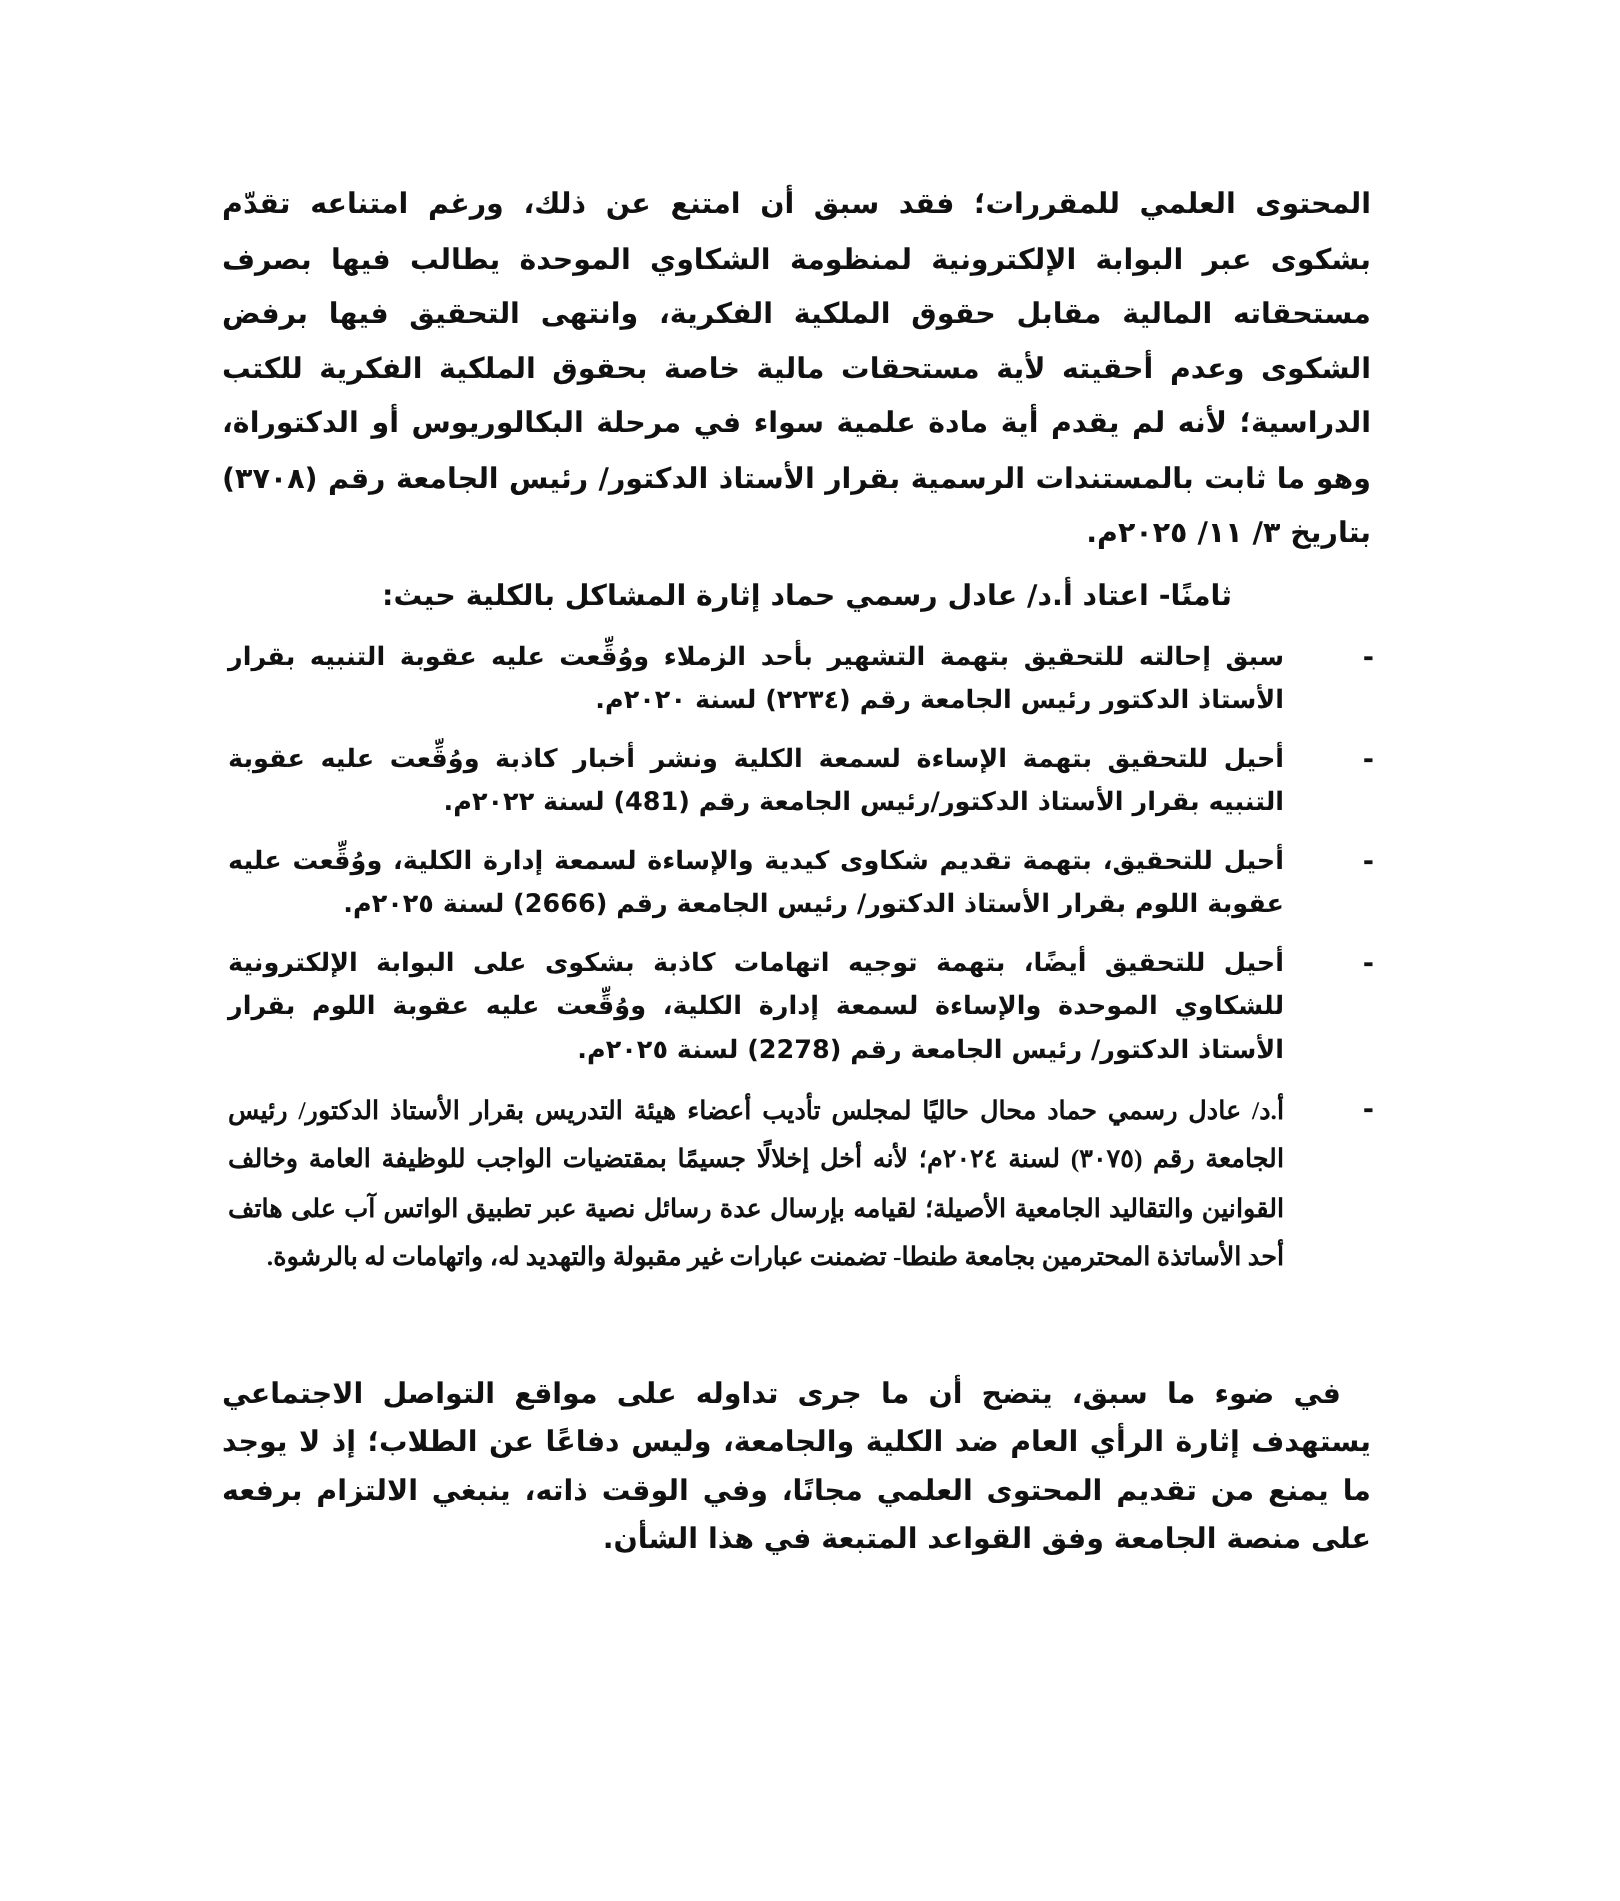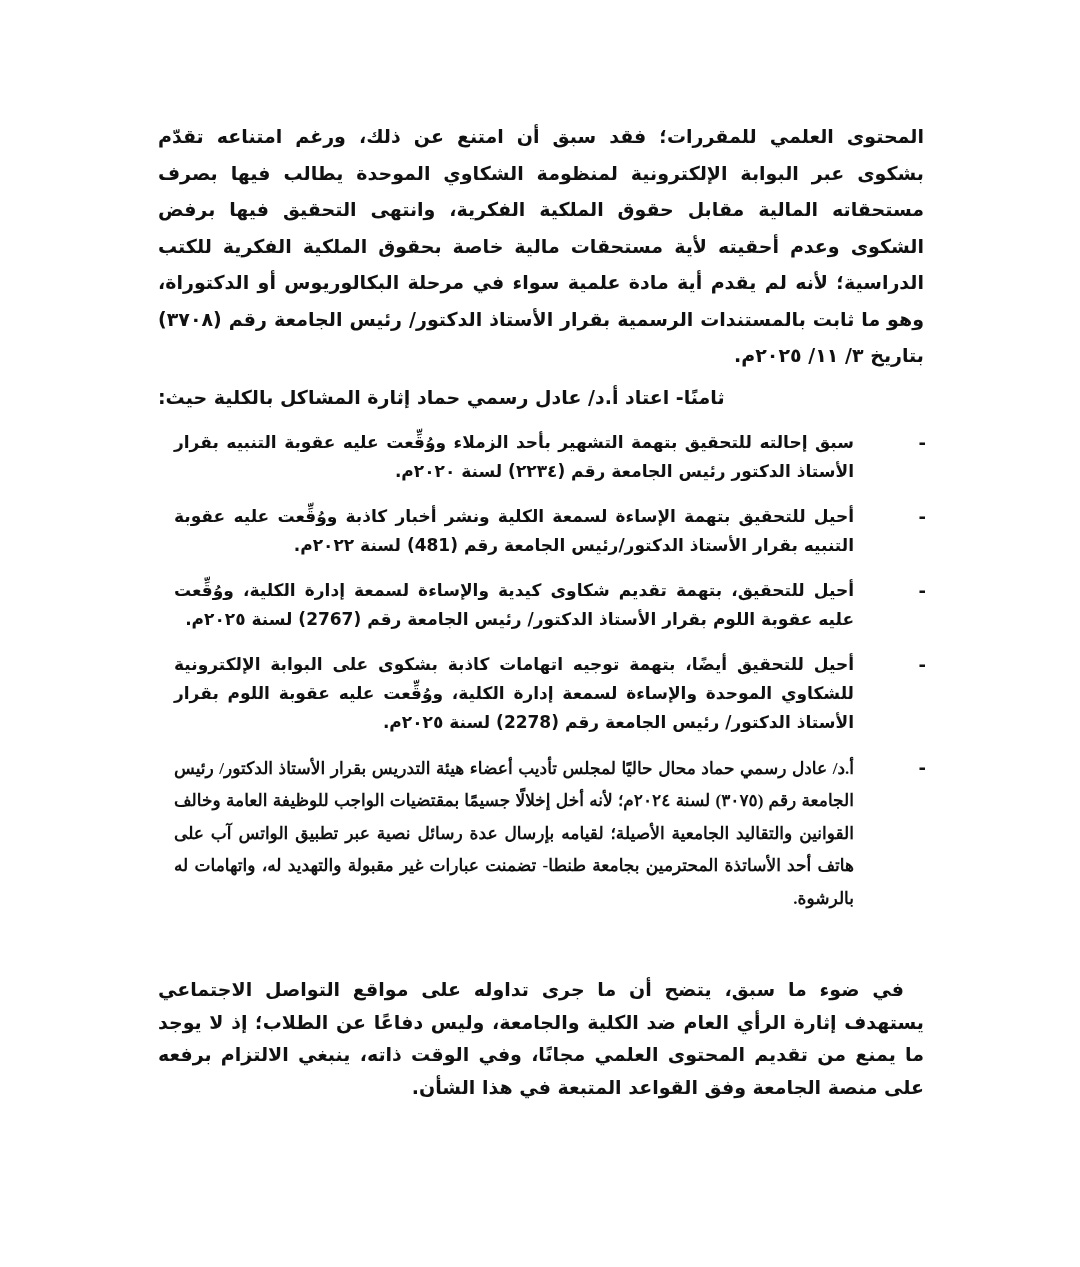--- a/index.html
+++ b/index.html
@@ -10,39 +10,39 @@
     body {
       width: 1080px;
       height: 1267px;
       position: relative;
       overflow: hidden;
       font-family: "DejaVu Sans", "Liberation Sans", sans-serif;
       color: #111111;
     }
     .page {
       position: absolute;
-      left: 158px;
+      left: 148px;
       top: 118px;
       width: 766px;
       direction: rtl;
     }
     .para {
       font-size: 19px;
       font-weight: bold;
       line-height: 36.5px;
       text-align: justify;
       text-align-last: right;
       margin: 0;
     }
     .section-heading {
       font-size: 19px;
       font-weight: bold;
       line-height: 30px;
       margin: 8px -14px 0 0;
-      text-align: left;
+      text-align: center;
     }
     .bullet-list {
       list-style: none;
       margin: 12px 0 0 0;
       padding: 0;
     }
     .bullet-item {
       position: relative;
       padding-right: 54px;
       margin-bottom: 10px;
@@ -54,21 +54,21 @@
       font-size: 18px;
       font-weight: bold;
       line-height: 29px;
     }
     .bullet-text {
       font-size: 17px;
       font-weight: bold;
       line-height: 29px;
       text-align: justify;
       text-align-last: right;
-      margin: 16px;
+      margin: 4px;
     }
     .bullet-item.wide .bullet-text {
       line-height: 32.5px;
       font-family: Liberation Serif, serif;
     }
     .closing {
       margin-top: 58px;
       line-height: 32.5px;
       text-indent: 20px;
     }
@@ -86,21 +86,21 @@
     <li class="bullet-item">
       <span class="bullet-dash">-</span>
       <p class="bullet-text">سبق إحالته للتحقيق بتهمة التشهير بأحد الزملاء ووُقِّعت عليه عقوبة التنبيه بقرار الأستاذ الدكتور رئيس الجامعة رقم (٢٢٣٤) لسنة ٢٠٢٠م.</p>
     </li>
     <li class="bullet-item">
       <span class="bullet-dash">-</span>
       <p class="bullet-text">أحيل للتحقيق بتهمة الإساءة لسمعة الكلية ونشر أخبار كاذبة ووُقِّعت عليه عقوبة التنبيه بقرار الأستاذ الدكتور/رئيس الجامعة رقم (481) لسنة ٢٠٢٢م.</p>
     </li>
     <li class="bullet-item">
       <span class="bullet-dash">-</span>
-      <p class="bullet-text">أحيل للتحقيق، بتهمة تقديم شكاوى كيدية والإساءة لسمعة إدارة الكلية، ووُقِّعت عليه عقوبة اللوم بقرار الأستاذ الدكتور/ رئيس الجامعة رقم (2767) لسنة ٢٠٢٥م.</p>
+      <p class="bullet-text">أحيل للتحقيق، بتهمة تقديم شكاوى كيدية والإساءة لسمعة إدارة الكلية، ووُقِّعت عليه عقوبة اللوم بقرار الأستاذ الدكتور/ رئيس الجامعة رقم (2666) لسنة ٢٠٢٥م.</p>
     </li>
     <li class="bullet-item">
       <span class="bullet-dash">-</span>
       <p class="bullet-text">أحيل للتحقيق أيضًا، بتهمة توجيه اتهامات كاذبة بشكوى على البوابة الإلكترونية للشكاوي الموحدة والإساءة لسمعة إدارة الكلية، ووُقِّعت عليه عقوبة اللوم بقرار الأستاذ الدكتور/ رئيس الجامعة رقم (2278) لسنة ٢٠٢٥م.</p>
     </li>
     <li class="bullet-item wide">
       <span class="bullet-dash">-</span>
       <p class="bullet-text">أ.د/ عادل رسمي حماد محال حاليًا لمجلس تأديب أعضاء هيئة التدريس بقرار الأستاذ الدكتور/ رئيس الجامعة رقم (٣٠٧٥) لسنة ٢٠٢٤م؛ لأنه أخل إخلالًا جسيمًا بمقتضيات الواجب للوظيفة العامة وخالف القوانين والتقاليد الجامعية الأصيلة؛ لقيامه بإرسال عدة رسائل نصية عبر تطبيق الواتس آب على هاتف أحد الأساتذة المحترمين بجامعة طنطا- تضمنت عبارات غير مقبولة والتهديد له، واتهامات له بالرشوة.</p>
     </li>
   </ul>

